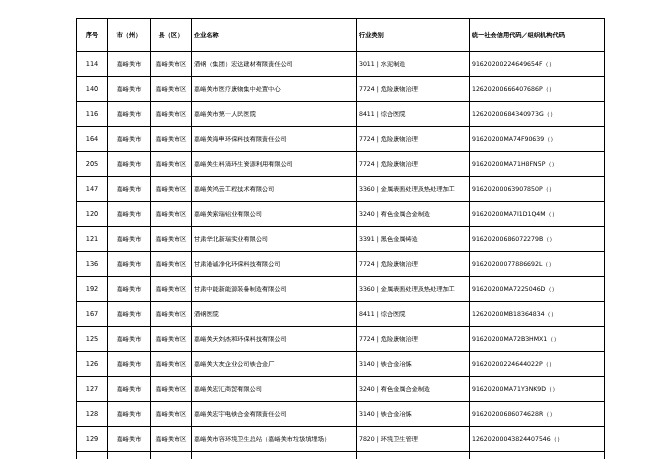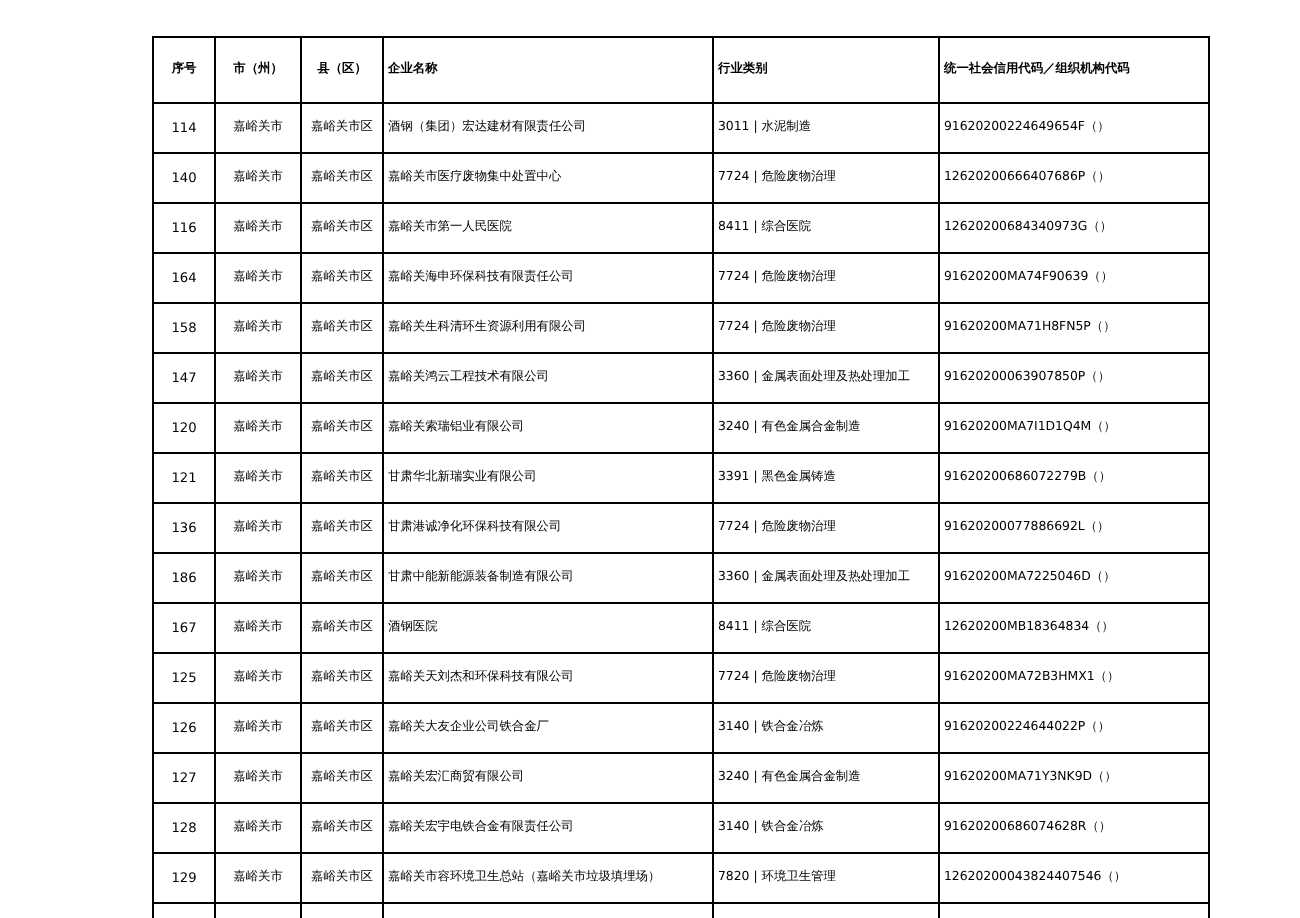--- a/index.html
+++ b/index.html
@@ -125,21 +125,21 @@
         <td class="c-city">嘉峪关市</td>
         <td class="c-dist">
             <span class="dist-inner">嘉峪关市区</span>
           </td>
         <td class="c-name">嘉峪关海申环保科技有限责任公司</td>
         <td class="c-ind">7724 | 危险废物治理</td>
         <td class="c-code">91620200MA74F90639（）</td>
       </tr>
 
       <tr>
-        <td class="c-seq">158</td>
+        <td class="c-seq">205</td>
         <td class="c-city">嘉峪关市</td>
         <td class="c-dist">
             <span class="dist-inner">嘉峪关市区</span>
           </td>
         <td class="c-name">嘉峪关生科清环生资源利用有限公司</td>
         <td class="c-ind">7724 | 危险废物治理</td>
         <td class="c-code">91620200MA71H8FN5P（）</td>
       </tr>
 
       <tr>
@@ -180,21 +180,21 @@
         <td class="c-city">嘉峪关市</td>
         <td class="c-dist">
             <span class="dist-inner">嘉峪关市区</span>
           </td>
         <td class="c-name">甘肃港诚净化环保科技有限公司</td>
         <td class="c-ind">7724 | 危险废物治理</td>
         <td class="c-code">91620200077886692L（）</td>
       </tr>
 
       <tr>
-        <td class="c-seq">186</td>
+        <td class="c-seq">192</td>
         <td class="c-city">嘉峪关市</td>
         <td class="c-dist">
             <span class="dist-inner">嘉峪关市区</span>
           </td>
         <td class="c-name">甘肃中能新能源装备制造有限公司</td>
         <td class="c-ind">3360 | 金属表面处理及热处理加工</td>
         <td class="c-code">91620200MA7225046D（）</td>
       </tr>
 
       <tr>

